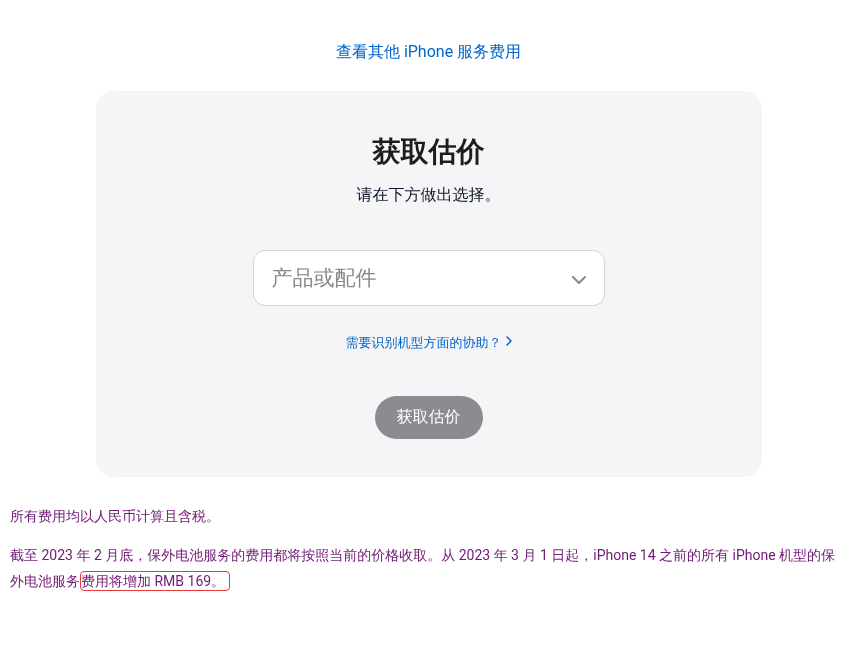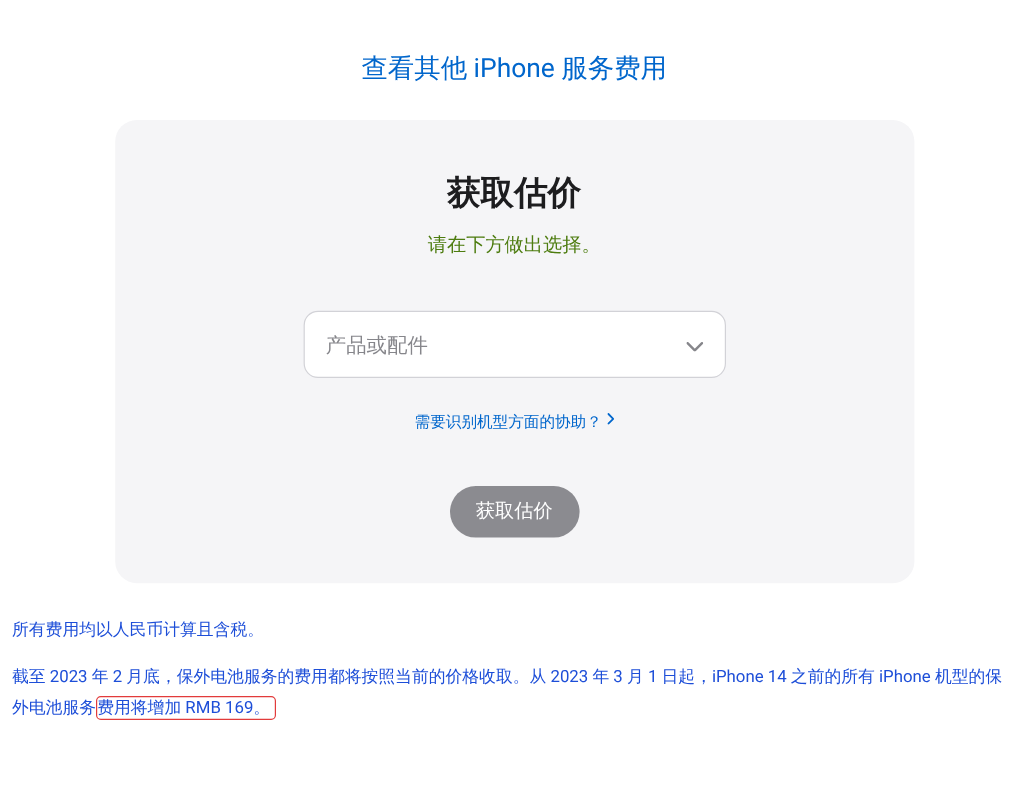--- a/index.html
+++ b/index.html
@@ -1,31 +1,31 @@
 <!DOCTYPE html>
 <html><head>
   <meta charset="utf-8">
   <style>
     * { margin: 0; padding: 0; box-sizing: border-box; }
     body { font-family: -apple-system, BlinkMacSystemFont, "Segoe UI", Roboto, "Helvetica Neue", Arial, sans-serif; background: #fff; width: 857px; height: 663px; overflow: hidden; }
     .page { padding: 0 10px; }
     .top-link { text-align: center; padding: 42px 0 28px 0; }
-    .top-link span { color: #0066cc; font-size: 22px; cursor: pointer; }
+    .top-link span { color: #0066cc; font-size: 16px; cursor: pointer; }
     .card { background: #f5f5f7; border-radius: 18px; width: 666px; margin: 0 auto; padding: 42px 40px 38px 40px; text-align: center; }
     .card-title { font-size: 28px; font-weight: 600; color: #1d1d1f; margin-bottom: 14px; }
-    .card-sub { font-size: 16px; color: #4d7c0f; margin-bottom: 44px; }
+    .card-sub { font-size: 16px; color: #0f172a; margin-bottom: 44px; }
     .select-row { width: 352px; margin: 0 auto 22px auto; }
     .select { width: 100%; height: 56px; background: #fff; border: 1px solid #d2d2d7; border-radius: 12px; display: flex; align-items: center; justify-content: space-between; padding: 0 18px; cursor: pointer; }
-    .select-label { color: #86868b; font-size: 17px; }
+    .select-label { color: #86868b; font-size: 21px; }
     .chevron-down { color: #86868b; }
     .help-link { display: inline-flex; align-items: flex-start; gap: 4px; color: #0066cc; font-size: 13px; margin-top: 6px; margin-bottom: 44px; cursor: pointer; }
     .chevron-right { color: #0066cc; }
     .submit-btn { display: inline-block; background: #86868b; color: #fff; font-size: 16px; padding: 11px 22px; border-radius: 22px; border: none; cursor: pointer; opacity: 0.95; }
     .footer { padding: 26px 0 0 0; }
-    .footer p { font-size: 14px; color: #1d4ed8; line-height: 1.9; margin-bottom: 12px; }
+    .footer p { font-size: 14px; color: #701a75; line-height: 1.9; margin-bottom: 12px; }
     .highlight-box { display: inline; border: 1.5px solid #e23b3b; border-radius: 4px; padding: 1px 4px 1px 0; }
   </style>
 </head>
 <body>
 
 <div class="page">
 
   <div class="top-link">
     <span>查看其他 iPhone 服务费用</span>
   </div>

